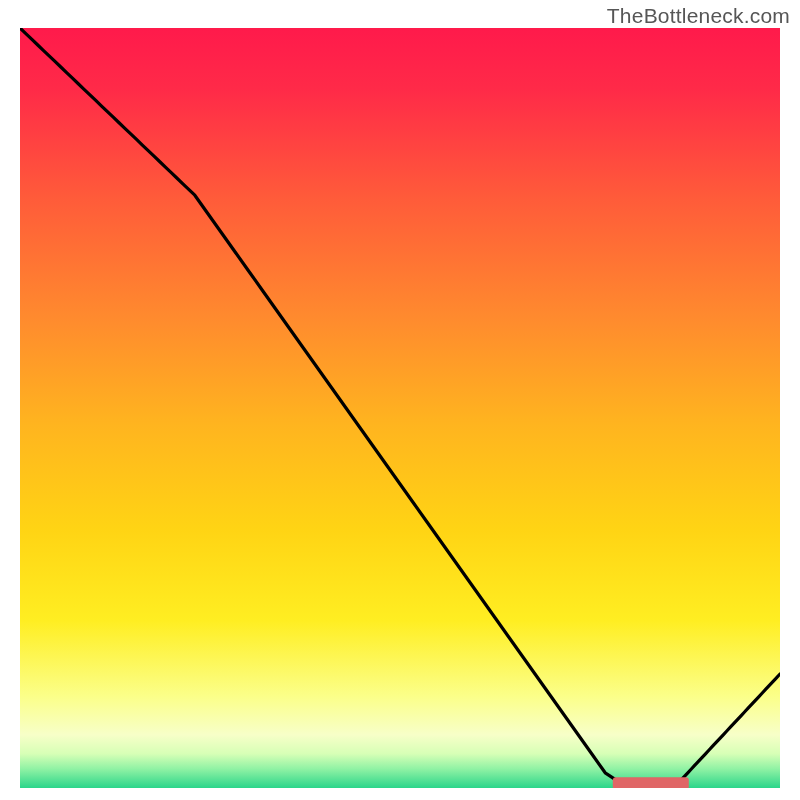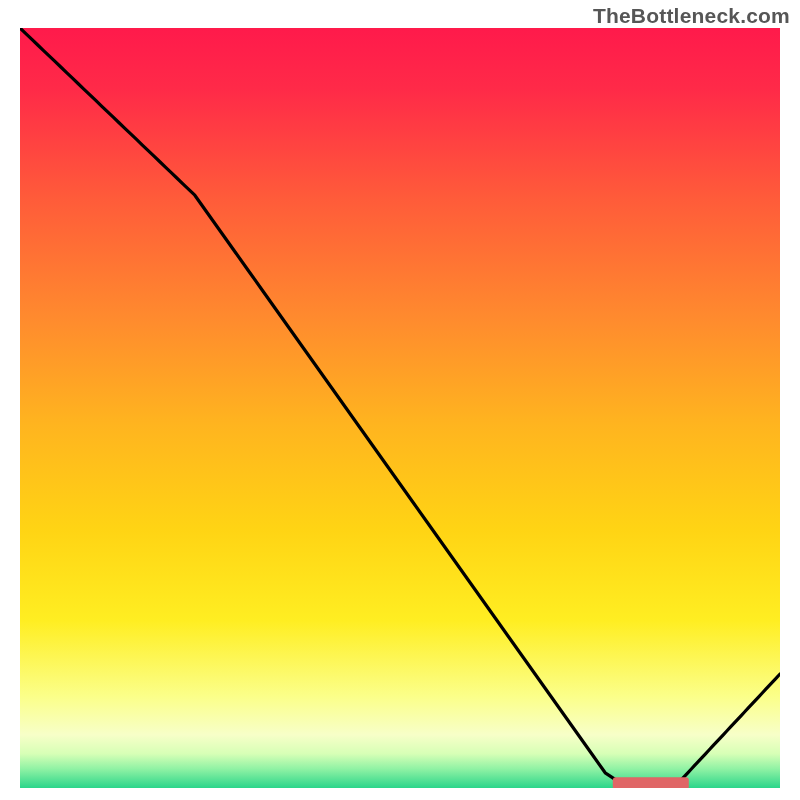--- a/index.html
+++ b/index.html
@@ -1,17 +1,17 @@
 <!DOCTYPE html>
 <html><head>
 <meta charset="utf-8">
 <style>
   * { margin: 0; padding: 0; box-sizing: border-box; }
   html, body { width: 800px; height: 800px; overflow: hidden; background: #fff; }
-  .wrap { position: relative; width: 800px; height: 800px; font-weight: bold; }
+  .wrap { position: relative; width: 800px; height: 800px; }
   .watermark {
     position: absolute;
     top: 4px;
     right: 10px;
     font-family: Arial, Helvetica, sans-serif;
     font-size: 21px;
     color: #565656;
     letter-spacing: 0.2px;
     user-select: none;
   }

